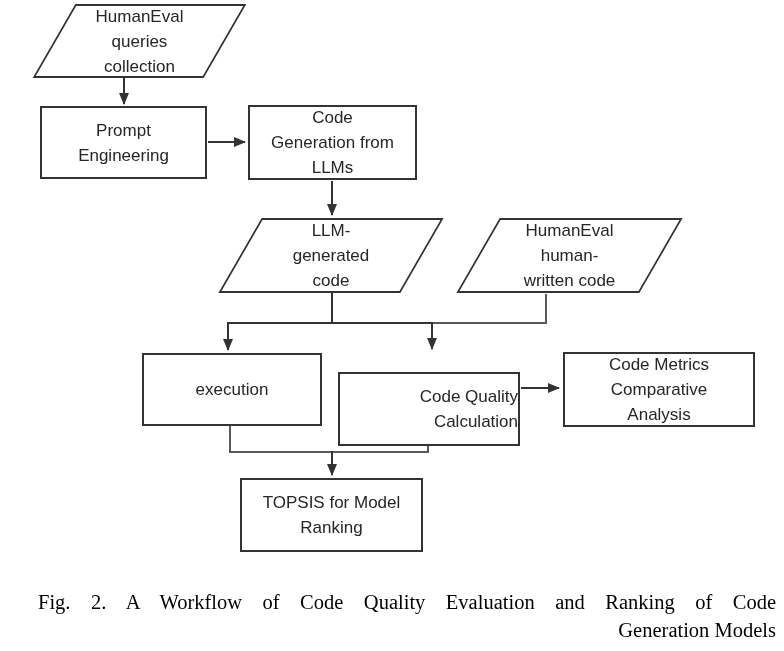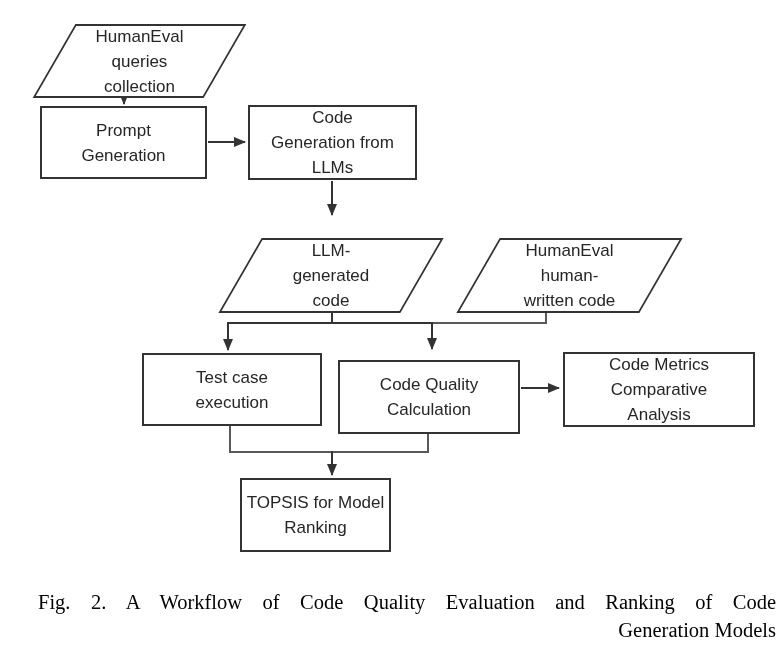--- a/index.html
+++ b/index.html
@@ -32,21 +32,21 @@
     display: flex; align-items: center; justify-content: center;
     text-align: center;
     color: var(--text);
     font-size: 17px; line-height: 25px;
   }
   .rect-node {
     border: 2px solid var(--line);
     background: var(--bg);
     box-sizing: border-box;
   }
-  .para-node { background: transparent; margin-top: 20px; }
+  .para-node { background: transparent; }
   .para-border {
     position: absolute; inset: 0;
     border: 2px solid var(--line);
     background: var(--bg);
     transform: skewX(-30deg);
     box-sizing: border-box;
   }
   .label { position: relative; width: 100%; }
   .label span { display: block; }
   #caption {
@@ -98,21 +98,21 @@
     <div class="label">
       <span>HumanEval</span>
       <span>queries</span>
       <span>collection</span>
     </div>
   </div>
 
   <div class="node rect-node" style="left:40px; top:106px; width:167px; height:73px;">
     <div class="label">
       <span>Prompt</span>
-      <span>Generation</span>
+      <span>Engineering</span>
     </div>
   </div>
 
   <div class="node rect-node" style="left:248px; top:105px; width:169px; height:75px;">
     <div class="label">
       <span>Code</span>
       <span>Generation from</span>
       <span>LLMs</span>
     </div>
   </div>
@@ -130,41 +130,40 @@
     <div class="para-border"></div>
     <div class="label">
       <span>HumanEval</span>
       <span>human-</span>
       <span>written code</span>
     </div>
   </div>
 
   <div class="node rect-node" style="left:142px; top:353px; width:180px; height:73px;">
     <div class="label">
-      <span>Test case</span>
       <span>execution</span>
     </div>
   </div>
 
-  <div class="node rect-node" style="left:338px; top:360px; width:182px; height:74px;">
+  <div class="node rect-node" style="left:338px; top:372px; width:182px; height:74px;text-align:right;">
     <div class="label">
       <span>Code Quality</span>
       <span>Calculation</span>
     </div>
   </div>
 
   <div class="node rect-node" style="left:563px; top:352px; width:192px; height:75px;">
     <div class="label">
       <span>Code Metrics</span>
       <span>Comparative</span>
       <span>Analysis</span>
     </div>
   </div>
 
-  <div class="node rect-node" style="left:240px; top:478px; width:151px; height:74px;">
+  <div class="node rect-node" style="left:240px; top:478px; width:183px; height:74px;">
     <div class="label">
       <span>TOPSIS for Model</span>
       <span>Ranking</span>
     </div>
   </div>
 
 </div>
 
 <div id="caption">
   <div class="cap1">Fig. 2. A Workflow of Code Quality Evaluation and Ranking of Code</div>

